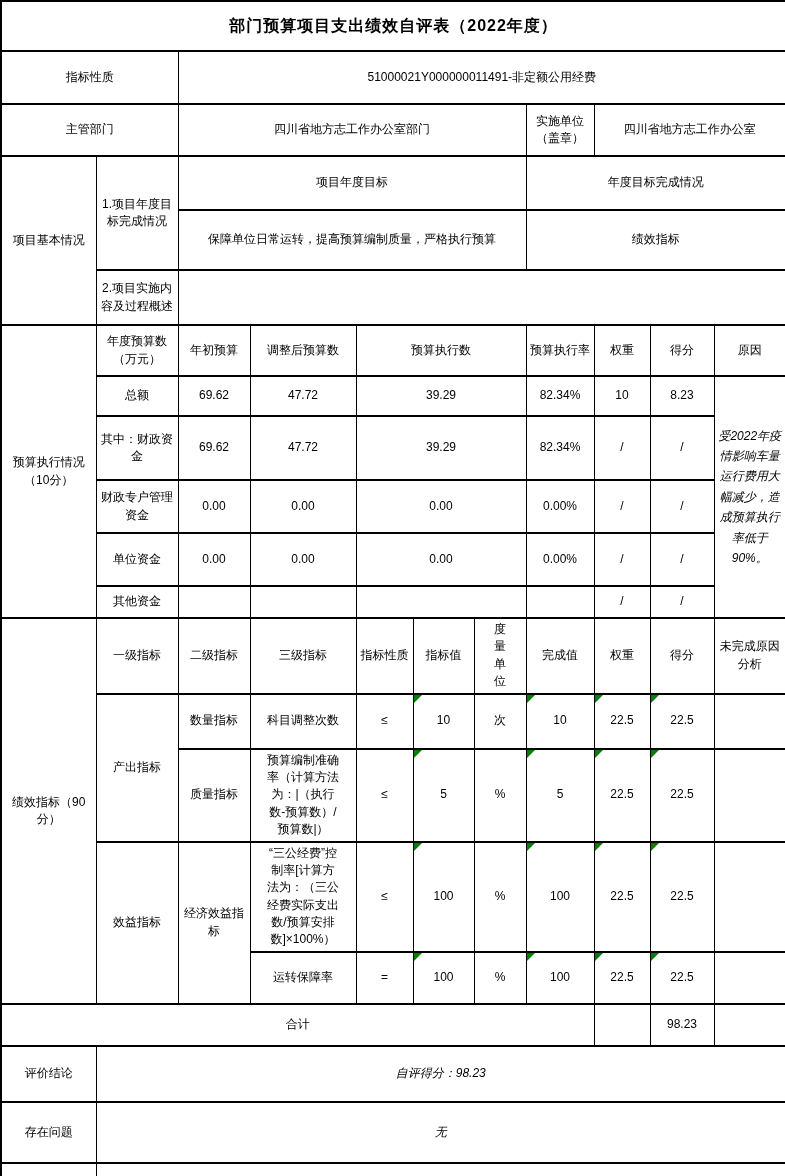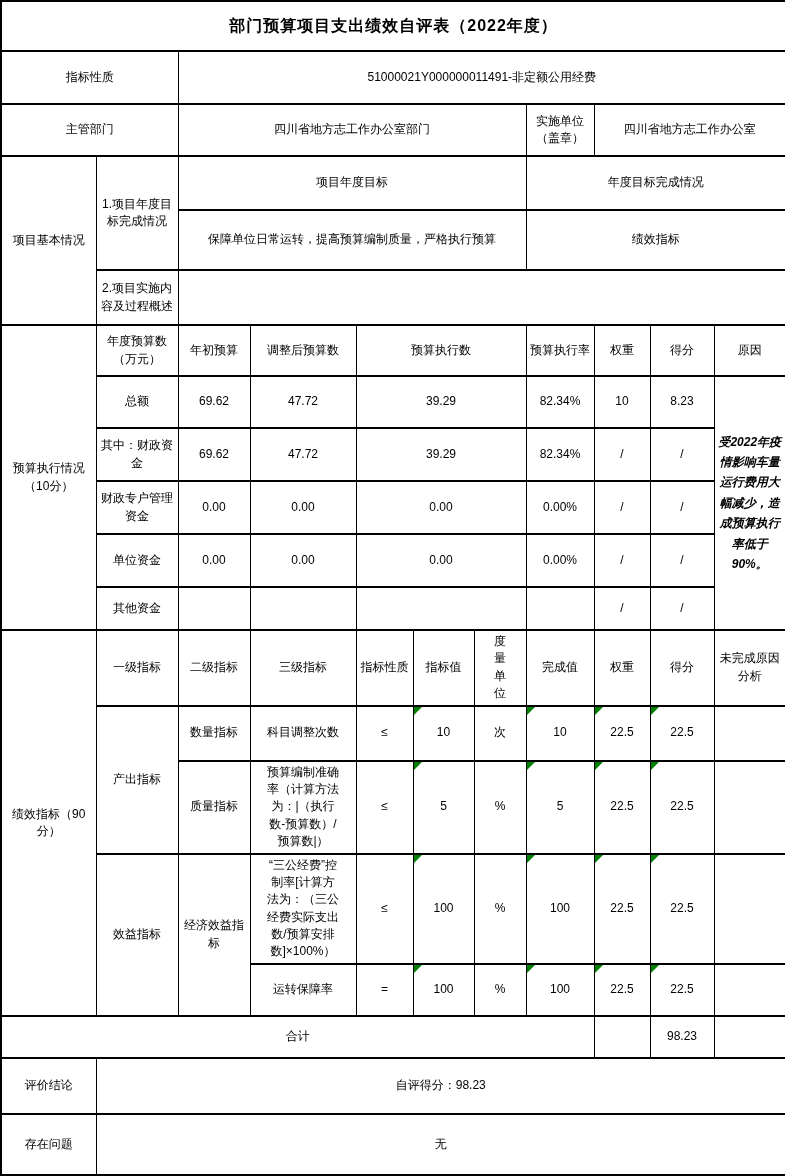--- a/index.html
+++ b/index.html
@@ -14,22 +14,22 @@
     text-align:center;
     vertical-align:middle;
     font-size:12px;
     line-height:1.45;
     padding:2px 3px;
     overflow-wrap:break-word;
     position:relative;
     background:#fff;
   }
   td.title-cell{font-size:16px;font-weight:bold;letter-spacing:1px;}
-  td.it{margin-top:39px;}
-  td.reason-cell{font-style:italic;font-size:12px;line-height:1.7;padding:2px 2px;font-weight:bold;}
+  td.it{font-style:italic;margin-top:39px;}
+  td.reason-cell{font-style:italic;font-size:12px;line-height:1.7;padding:2px 2px;}
   td.formula{font-size:12px;line-height:1.45;padding:2px 16px;}
   
   td.gt::before{
     content:"";
     position:absolute;top:0;left:0;width:0;height:0;
     border-top:8px solid var(--marker,#008000);
     border-right:8px solid transparent;
   }
 </style>
 </head>
@@ -87,31 +87,31 @@
     <td rowspan="6">预算执行情况（10分）</td>
     <td>年度预算数（万元）</td>
     <td>年初预算</td>
     <td>调整后预算数</td>
     <td colspan="3">预算执行数</td>
     <td>预算执行率</td>
     <td>权重</td>
     <td>得分</td>
     <td>原因</td>
   </tr>
-  <tr style="height:52px">
+  <tr style="height:40px">
     <td>总额</td>
     <td>69.62</td>
     <td>47.72</td>
     <td colspan="3">39.29</td>
     <td>82.34%</td>
     <td>10</td>
     <td>8.23</td>
     <td rowspan="5" class="reason-cell">受2022年疫情影响车量运行费用大幅减少，造成预算执行率低于90%。</td>
   </tr>
-  <tr style="height:53px">
+  <tr style="height:64px">
     <td>其中：财政资金</td>
     <td>69.62</td>
     <td>47.72</td>
     <td colspan="3">39.29</td>
     <td>82.34%</td>
     <td>/</td>
     <td>/</td>
   </tr>
   <tr style="height:53px">
     <td>财政专户管理资金</td>
@@ -124,21 +124,21 @@
   </tr>
   <tr style="height:53px">
     <td>单位资金</td>
     <td>0.00</td>
     <td>0.00</td>
     <td colspan="3">0.00</td>
     <td>0.00%</td>
     <td>/</td>
     <td>/</td>
   </tr>
-  <tr style="height:43px">
+  <tr style="height:32px">
     <td>其他资金</td>
     <td></td>
     <td></td>
     <td colspan="3"></td>
     <td></td>
     <td>/</td>
     <td>/</td>
   </tr>
 
   <tr style="height:50px">

